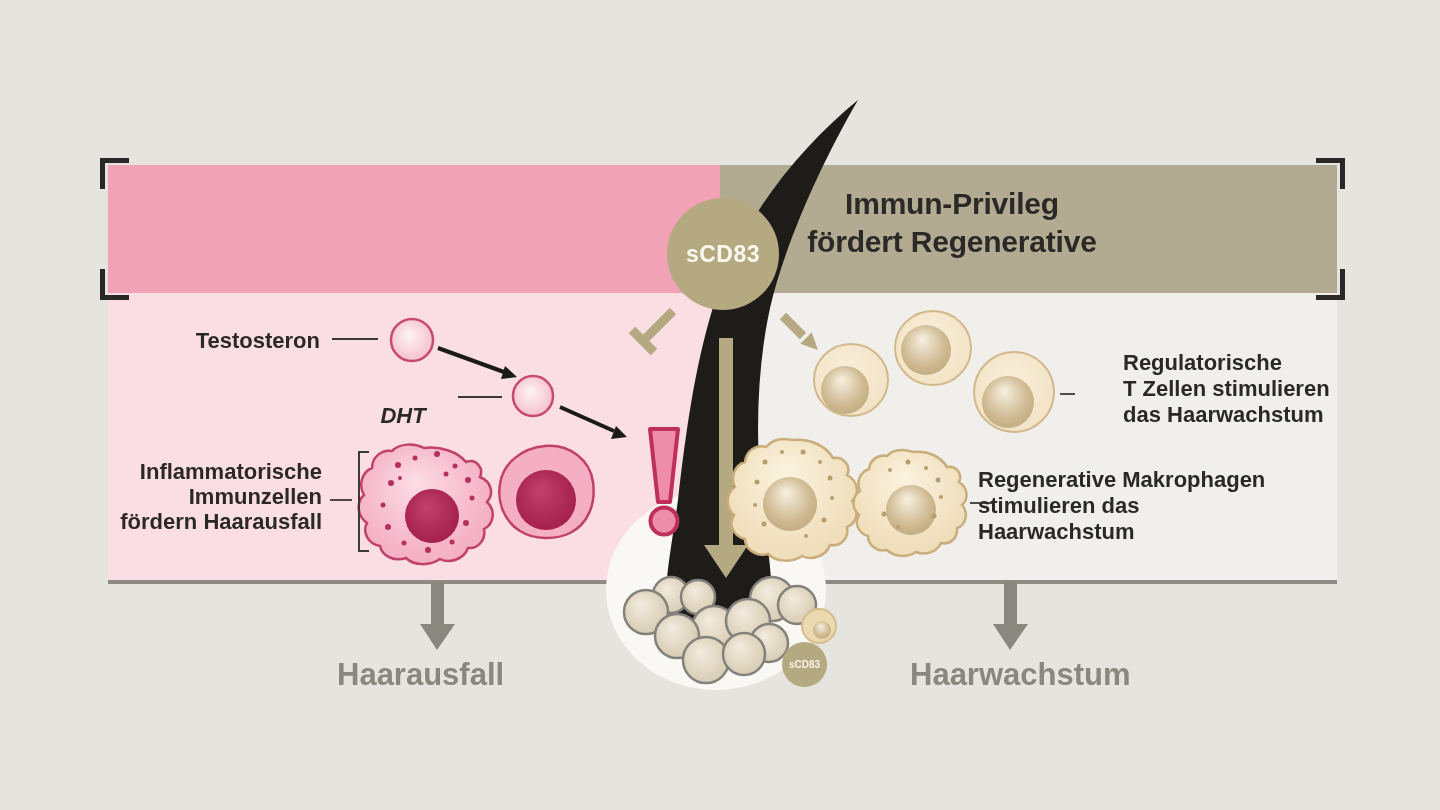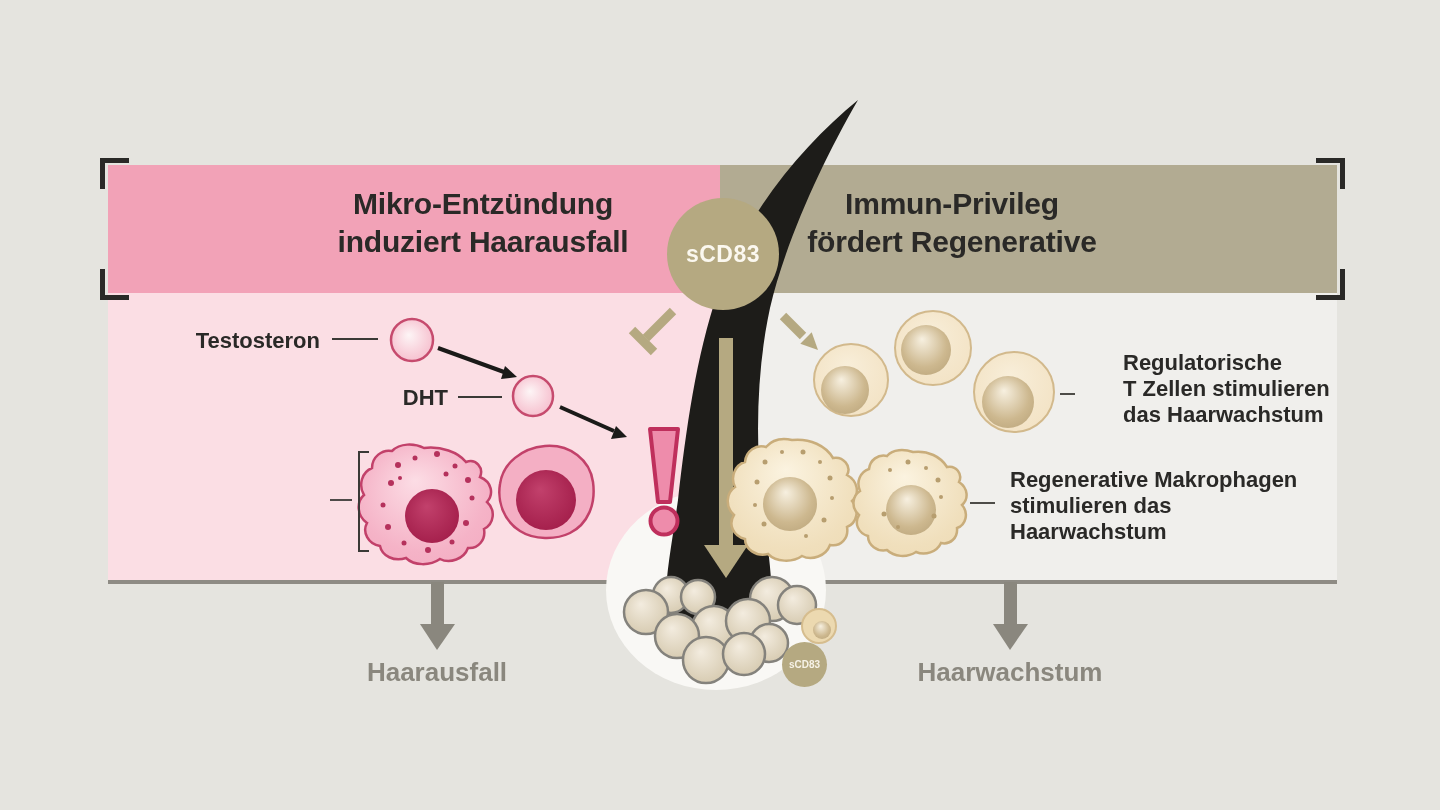--- a/index.html
+++ b/index.html
@@ -19,25 +19,25 @@
   .crn.br{left:1316px;top:269px;border-right:5px solid #2a2927;border-bottom:5px solid #2a2927;}
   
   .art{position:absolute;left:0;top:0;z-index:2;}
   
   .lbl{position:absolute;color:#2a2927;font-weight:700;white-space:pre-line;z-index:6;}
   .title{font-size:30px;line-height:38px;text-align:center;letter-spacing:-0.2px;}
   .t-left{left:233px;top:185px;width:500px;}
   .t-right{left:702px;top:185px;width:500px;}
   .small{font-size:22px;line-height:25px;}
   .testo{left:170px;top:328px;width:150px;text-align:right;}
-  .dht{left:358px;top:385px;width:90px;text-align:right;}
+  .dht{left:358px;top:403px;width:90px;text-align:center;font-style:italic;}
   .infl{left:118px;top:459px;width:204px;text-align:right;}
   .treg{left:1083px;top:350px;width:240px;line-height:26px;margin-left:40px;}
-  .rmac{left:1010px;top:467px;width:310px;line-height:26px;}
-  .outcome{font-size:26px;color:#8a877e;text-align:center;}
+  .rmac{left:978px;top:467px;width:310px;line-height:26px;}
+  .outcome{font-size:31px;color:#8a877e;text-align:left;}
   .out-left{left:337px;top:657px;width:200px;}
   .out-right{left:910px;top:657px;width:200px;}
   
   .scd-big{position:absolute;left:667px;top:198px;width:112px;height:112px;border-radius:50%;
            background:#b5a981;z-index:4;display:flex;align-items:center;justify-content:center;
            color:#fbf8ef;font-weight:700;font-size:23px;letter-spacing:.5px;}
   .scd-small{position:absolute;left:782px;top:642px;width:45px;height:45px;border-radius:50%;
            background:#b5a981;z-index:4;display:flex;align-items:center;justify-content:center;
            color:#f6f2e7;font-weight:700;font-size:10px;}
 </style>
@@ -248,27 +248,28 @@
     </g>
   </svg>
 
   <div class="scd-big">
     <span>sCD83</span>
   </div>
   <div class="scd-small">
     <span>sCD83</span>
   </div>
 
-  <div class="lbl title t-left">Mikro-Entzündung
-induziert Haarausfall</div>
   <div class="lbl title t-right">Immun-Privileg
 fördert Regenerative</div>
 
   <div class="lbl small testo">Testosteron</div>
   <div class="lbl small dht">DHT</div>
+  <div class="lbl small infl">Inflammatorische
+Immunzellen
+fördern Haarausfall</div>
 
   <div class="lbl small treg">Regulatorische
 T Zellen stimulieren
 das Haarwachstum</div>
   <div class="lbl small rmac">Regenerative Makrophagen
 stimulieren das
 Haarwachstum</div>
 
   <div class="lbl outcome out-left">Haarausfall</div>
   <div class="lbl outcome out-right">Haarwachstum</div>

